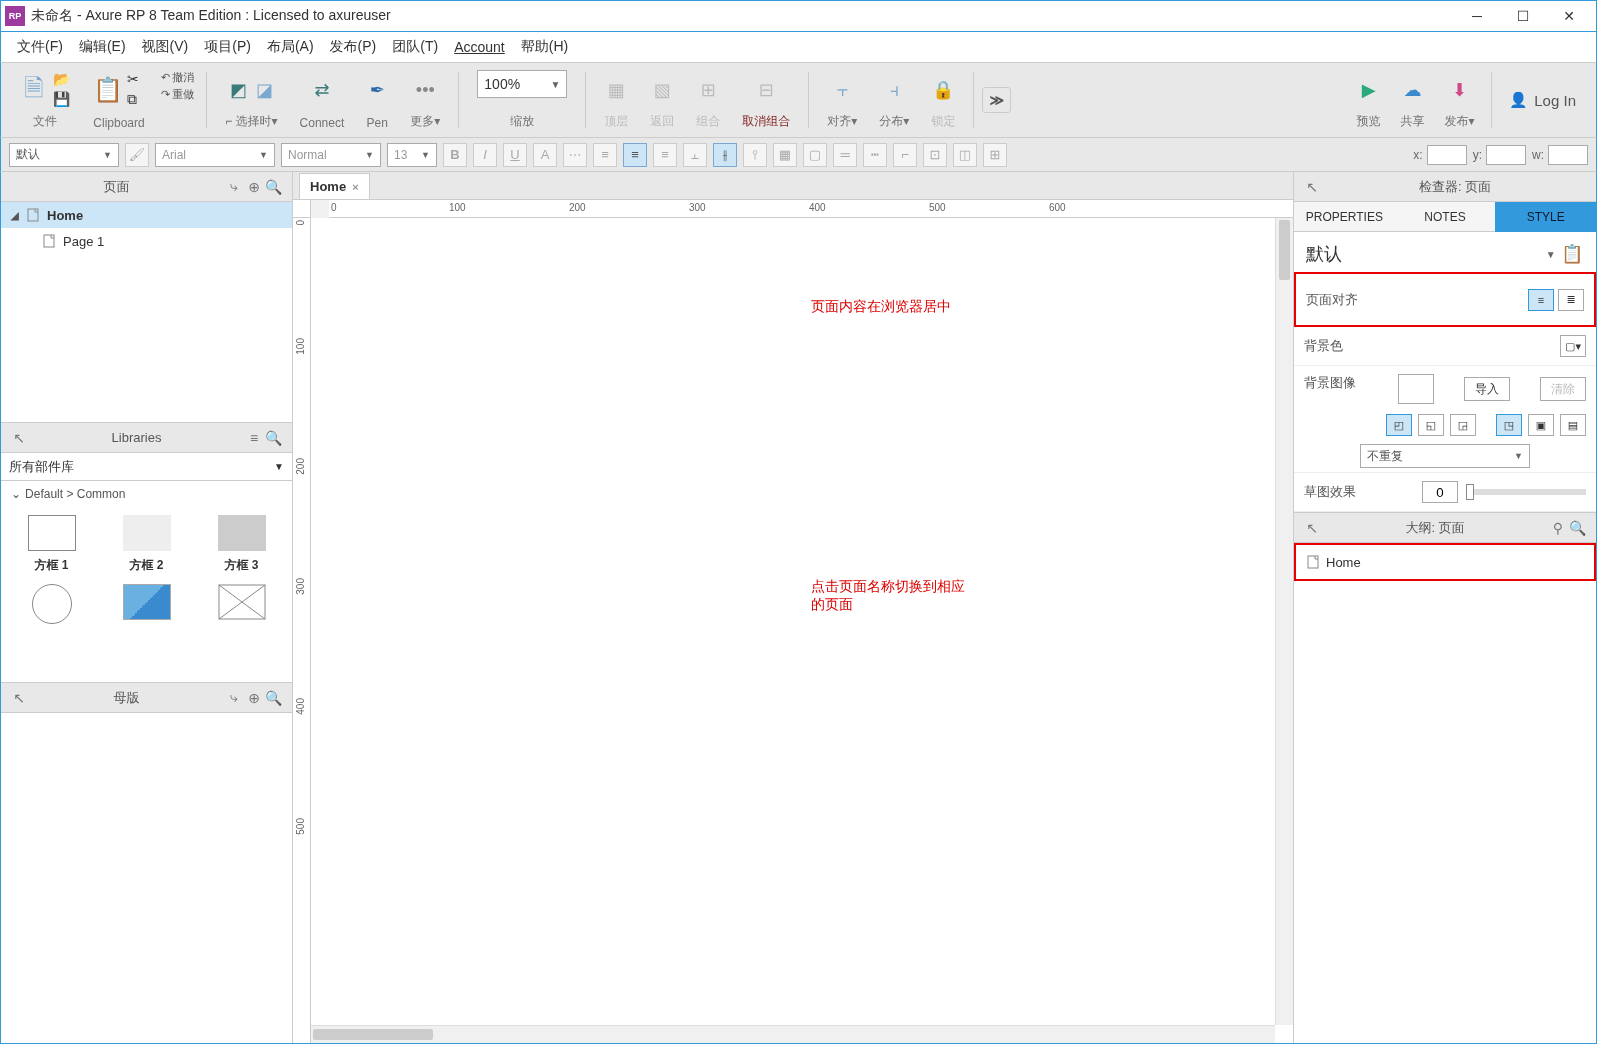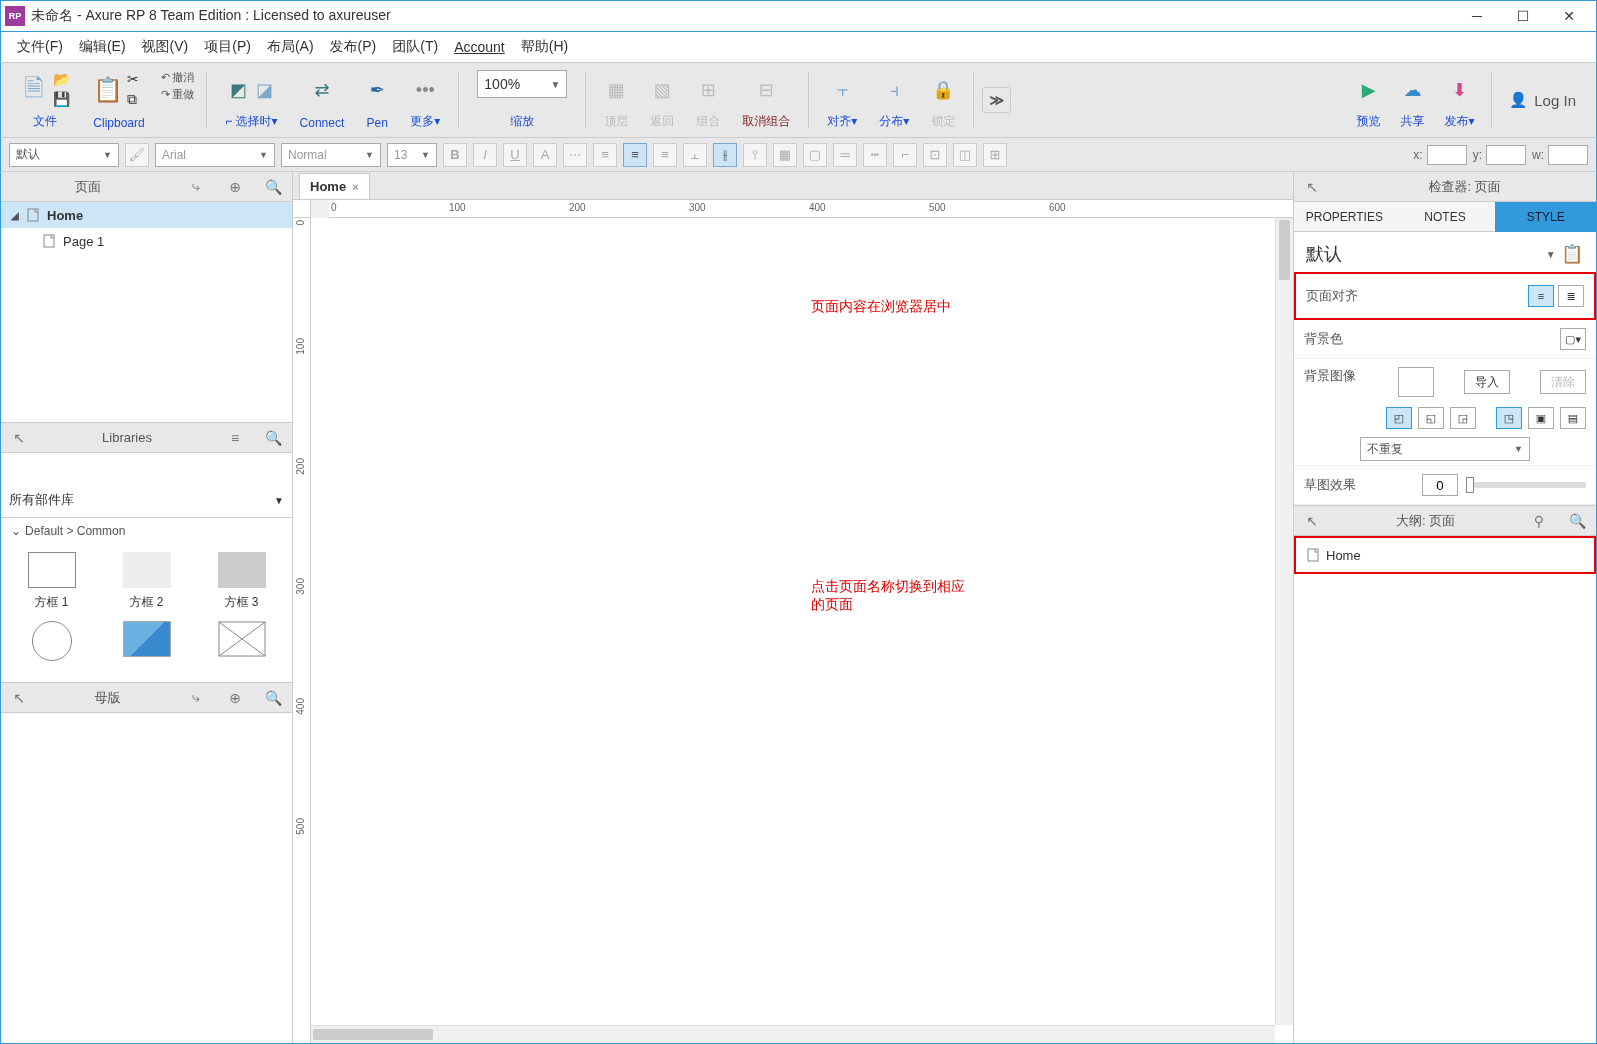--- a/index.html
+++ b/index.html
@@ -14,21 +14,21 @@
 
 
 .menubar { height: 30px; background: #fff; display: flex; align-items: center; padding: 0 8px; border-left: 1px solid #3399dd; border-right: 1px solid #3399dd; }
 .menubar .mitem { padding: 4px 8px; font-size: 14px; cursor: pointer; }
 .menubar .mitem u { text-decoration: underline; }
 
 
 .toolbar { height: 76px; background: #e8e8e8; border-top: 1px solid #ccc; border-bottom: 1px solid #ccc; display: flex; align-items: center; padding: 0 8px; border-left: 1px solid #3399dd; border-right: 1px solid #3399dd; gap:2px; }
 .tgroup { display: flex; flex-direction: column; align-items: center; padding: 4px 10px; height: 68px; justify-content: space-between; }
 .tgroup-icons { display: flex; gap: 4px; align-items: center; height: 40px; }
-.tgroup-label { font-size: 12px; color: #1d4ed8; }
+.tgroup-label { font-size: 12px; color: #737373; }
 .tsep { width: 1px; height: 56px; background: #ccc; margin: 0 6px; }
 .ticon { width: 22px; height: 22px; display: flex; align-items: center; justify-content: center; color: #7aa8ce; font-size: 18px; }
 .ticon-big { width: 30px; height: 30px; font-size: 24px; }
 .ticon-sm { width: 18px; height: 18px; font-size: 14px; }
 .zoom-box { height: 28px; width: 90px; border: 1px solid #aaa; background: #fff; display: flex; align-items: center; justify-content: space-between; padding: 0 6px; font-size: 14px; }
 .zoom-box .arr { font-size: 10px; color: #666; }
 .toolbar-right { margin-left: auto; display: flex; align-items: center; }
 .ticon-col { display:flex; flex-direction:column; gap:2px; }
 .ticon-col span { font-size:11px; color:#555; display:flex; align-items:center; gap:2px; }
 .login-btn { padding: 6px 12px; font-size: 15px; color: #555; display:flex;align-items:center;gap:6px; }
@@ -41,35 +41,35 @@
 .fbtn { width: 24px; height: 24px; border: 1px solid #ccc; background: #f5f5f5; display: flex; align-items: center; justify-content: center; font-size: 13px; color: #aaa; }
 .fbtn.active { background: #cde6f7; border-color: #7aa8ce; color:#555; }
 .coord { font-size: 12px; color: #666; display:flex;align-items:center;gap:4px; }
 .coord input { width: 40px; height: 20px; border: 1px solid #aaa; padding: 0 2px; font-size:11px; }
 
 
 .main { display: flex; height: calc(1044px - 32px - 30px - 76px - 34px); border-left: 1px solid #3399dd; border-right: 1px solid #3399dd; border-bottom: 1px solid #3399dd; }
 
 
 .left { width: 292px; display: flex; flex-direction: column; border-right: 1px solid #ccc; background:#fff; }
-.panel-hdr { height: 30px; background: #e8e8e8; border-bottom: 1px solid #ccc; display: flex; align-items: center; padding: 0 8px; font-size: 13px; color: #555; gap: 19px; }
+.panel-hdr { height: 30px; background: #e8e8e8; border-bottom: 1px solid #ccc; display: flex; align-items: center; padding: 0 8px; font-size: 13px; color: #555; }
 .panel-hdr .ptitle { flex: 1; text-align: center; }
 .panel-hdr .picon { width: 20px; height: 20px; display: flex; align-items: center; justify-content: center; font-size: 14px; color: #777; cursor:pointer; }
 .page-tree { flex: 0 0 auto; height: 220px; overflow: auto; }
 .tree-item { height: 26px; display: flex; align-items: center; padding-left: 10px; font-size: 13px; cursor:pointer; }
 .tree-item.sel { background: #cde6f7; font-weight: bold; }
 .tree-item .exp { width: 14px; font-size: 10px; color: #555; }
 .tree-item .pgicon { width: 16px; height: 16px; margin-right: 6px; display: flex; align-items: center; justify-content: center; }
 .tree-item.child { padding-left: 40px; }
 
 .lib-section { border-top: 1px solid #ccc; display:flex;flex-direction:column; flex:0 0 260px; }
-.lib-sel { height: 35px; border-bottom: 1px solid #ccc; display: flex; align-items: center; padding: 0 8px; font-size: 13px; margin-top: 30px; }
+.lib-sel { height: 28px; border-bottom: 1px solid #ccc; display: flex; align-items: center; padding: 0 8px; font-size: 13px; }
 .lib-sel .arr { margin-left:auto;font-size:10px; }
 .lib-cat { padding: 6px 10px; font-size: 12px; color: #555; display:flex;align-items:center;gap:4px; }
-.lib-grid { display: grid; grid-template-columns: repeat(3, 1fr); gap: 10px; padding: 8px; overflow:hidden; }
+.lib-grid { display: grid; grid-template-columns: repeat(3, 1fr); gap: 10px; padding: 8px; overflow:hidden;font-weight:bold; }
 .lib-item { display: flex; flex-direction: column; align-items: center; gap: 6px; font-size: 12px; cursor:pointer; }
 .lib-shape { width: 48px; height: 36px; }
 .masters-section { border-top: 1px solid #ccc; flex:1; }
 
 
 .center { flex: 1; display: flex; flex-direction: column; background: #f0f0f0; position:relative; }
 .tabbar { height: 28px; background: #e8e8e8; display: flex; align-items: flex-end; padding-left: 6px; border-bottom:1px solid #ccc; }
 .tab { height: 26px; background: #fff; border: 1px solid #ccc; border-bottom: none; padding: 0 10px; display: flex; align-items: center; gap: 6px; font-size: 13px; font-weight: bold; }
 .tab .tclose { font-size: 11px; color: #999; cursor:pointer; }
 .ruler-h { height: 18px; background: #fff; border-bottom: 1px solid #ccc; position: relative; margin-left:18px; font-size:10px; color:#666; }
@@ -456,21 +456,21 @@
       <div class="insp-tab">PROPERTIES</div>
       <div class="insp-tab">NOTES</div>
       <div class="insp-tab active">STYLE</div>
     </div>
     <div class="style-body">
       <div class="style-preset">
         <span>默认</span>
           <span class="arr">▼</span>
         <span class="picon">📋</span>
       </div>
-      <div class="style-row redbox" style="height:48px">
+      <div class="style-row redbox" style="height:55px">
         <span class="lbl">页面对齐</span>
         <div class="ctrl">
           <div class="smbtn" style="background:#cde6f7;border-color:#3399dd">≡</div>
           <div class="smbtn">≣</div>
         </div>
       </div>
       <div class="style-row">
         <span class="lbl">背景色</span>
         <div class="ctrl">
           <div class="smbtn">▢▾</div>

